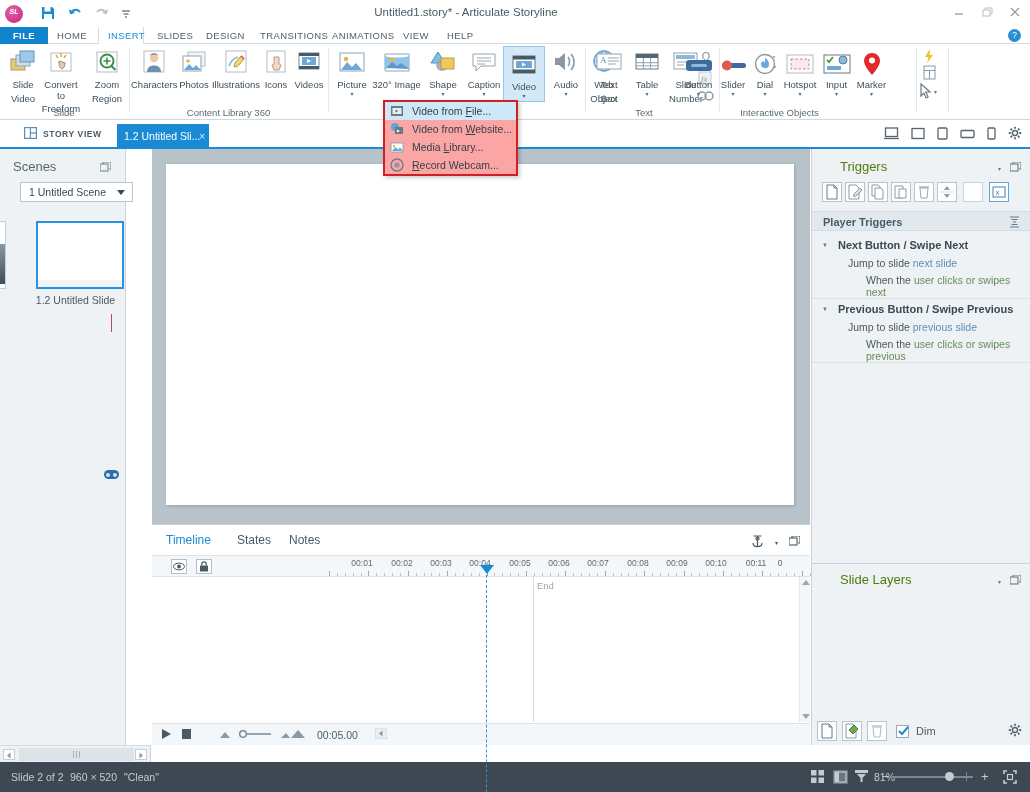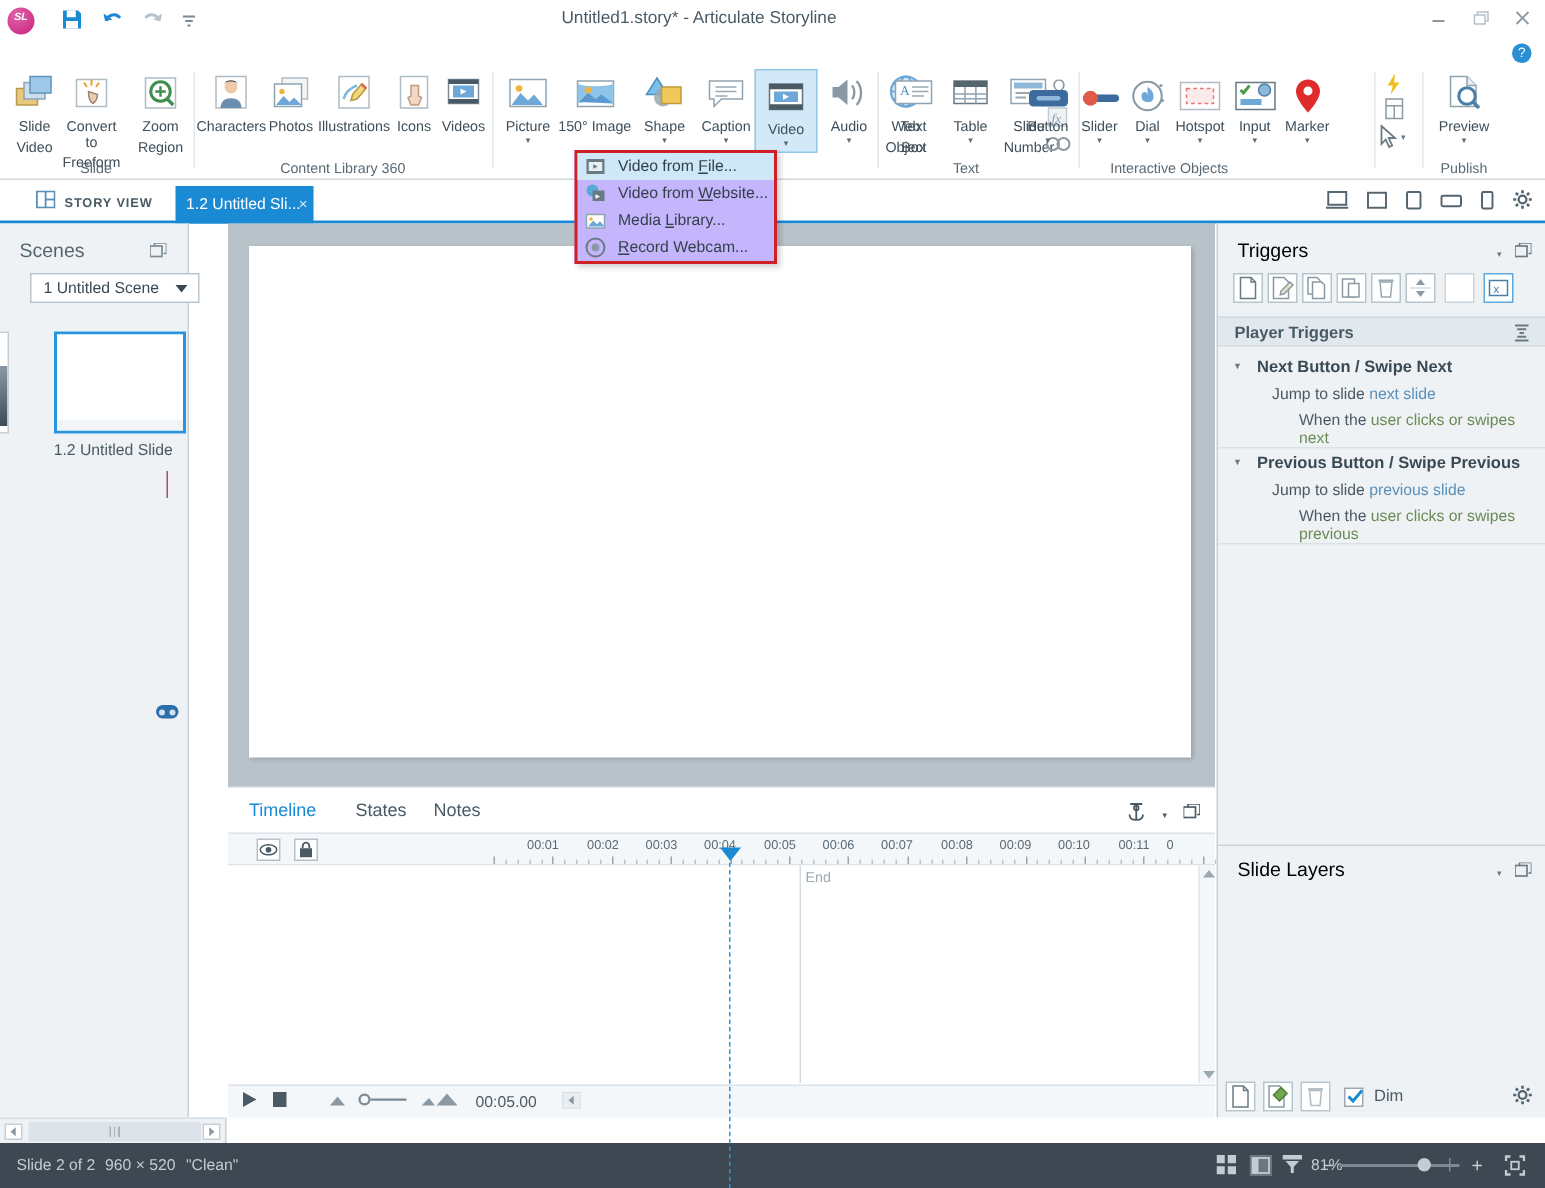--- a/index.html
+++ b/index.html
@@ -38,21 +38,21 @@
   .rgroup { position:absolute; top:0; height:76px; }
   .rgroup .glabel { position:absolute; bottom:2px; left:0; width:100%; text-align:center; font-size:9.5px; color:#5a6a74; }
   .rsep { position:absolute; top:4px; width:1px; height:64px; background:#e2e8ec; }
   .rbtn { position:absolute; top:3px; width:42px; text-align:center; cursor:pointer; }
   .rbtn .ic { height:30px; display:flex; align-items:flex-end; justify-content:center; }
   .rbtn .lb { font-size:9.5px; line-height:10.5px; color:#3f4f5a; margin-top:3px; }
   .rbtn .car { font-size:6px; color:#5a6a74; line-height:7px; }
   .rbtn.sel { background:#d3e9f8; border:1px solid #92c8e8; }
 
   
-  .vmenu { position:absolute; left:383px; top:100px; width:135px; background:#c4b5fd;
+  .vmenu { position:absolute; left:383px; top:100px; width:135px; background:#fca5a5;
            border:2px solid #cf2026; box-shadow:2px 2px 4px rgba(0,0,0,.2); z-index:60; }
   .vmenu .mi { height:18px; display:flex; align-items:center; padding-left:5px; font-size:10.5px; color:#33414b; cursor:pointer; }
   .vmenu .mi.hl { background:#cfe8f7; }
   .vmenu .mi .mic { width:14px; height:14px; margin-right:8px; flex:none; }
   .vmenu .mi u { text-decoration:underline; }
 
   
   .storystrip { position:absolute; left:0; top:121px; width:1030px; height:28px; background:#fff; border-bottom:2px solid #1a8ad4; }
   .storyview { position:absolute; left:24px; top:6px; display:flex; align-items:center; gap:6px; cursor:pointer; }
   .storyview .lbl { font-size:8.5px; letter-spacing:.6px; color:#4a5a64; font-weight:bold; }
@@ -104,21 +104,21 @@
   .phtri { position:absolute; left:-7px; top:0px; width:0; height:0; border-left:7px solid transparent; border-right:7px solid transparent; border-top:9px solid #1a8ad4; cursor:pointer;}
   .tlscroll { position:absolute; right:0; top:52px; width:11px; height:145px; background:#f4f7f9; border-left:1px solid #e2e8ec; }
   .tlscroll .ar { position:absolute; left:2px; width:0;height:0;border-left:4px solid transparent;border-right:4px solid transparent; cursor:pointer;}
   .tlscroll .up{ top:3px; border-bottom:5px solid #9aa8b1;} .tlscroll .dn{ bottom:3px; border-top:5px solid #9aa8b1;}
   .tlfoot { position:absolute; left:0; bottom:0; width:658px; height:22px; background:#f4f7f9; border-top:1px solid #dde4e9;
             display:flex; align-items:center; }
   .tlfoot .ctl { margin-left:9px; cursor:pointer; color:#556570; }
 
   
   .trigpanel { position:absolute; left:811px; top:149px; width:219px; height:414px; background:#eef2f5; border-left:1px solid #c8d2d8; }
-  .panelhdr { position:absolute; left:13px; top:10px; font-size:13px; color:#000000; }
+  .panelhdr { position:absolute; left:28px; top:10px; font-size:13px; color:#4d7c0f; }
   .panelctl { position:absolute; right:9px; top:13px; display:flex; gap:9px; align-items:center; color:#6a7a84; }
   .panelctl span { cursor:pointer; }
   .trigtools { position:absolute; left:10px; top:33px; display:flex; gap:3px; align-items:center; }
   .tbtn { width:20px; height:20px; border:1px solid #b8c4cc; background:#fdfefe; cursor:pointer; position:relative; }
   .tbtn.flat { border:1px solid #c9d3d9; background:#fff; }
   .tbtn.act { border:1px solid #5ba8dc; }
   .trighdr { position:absolute; left:0; top:62px; width:219px; height:20px; background:#e2e9ee; border-top:1px solid #d2dbe1; border-bottom:1px solid #d2dbe1;}
   .trighdr .t { position:absolute; left:11px; top:4px; font-size:11px; font-weight:bold; color:#4a5a64; }
   .trighdr .f { position:absolute; right:11px; top:4px; cursor:pointer; color:#6a7a84;}
   .tgrp { position:absolute; left:0; width:219px; }
@@ -201,20 +201,31 @@
       <div><svg width="14" height="14" viewBox="0 0 14 14">
             <rect x="3" y="5" width="7" height="6" stroke="#b6c1c9" fill="none"></rect>
             <path d="M5 5V3h7v6h-2" stroke="#b6c1c9" fill="none"></path>
           </svg></div>
       <div><svg width="14" height="14" viewBox="0 0 14 14">
             <path d="M3 3l8 8M11 3l-8 8" stroke="#8c98a1" stroke-width="1.2"></path>
           </svg></div>
     </div>
   </div>
 
+  <div class="tabsrow">
+    <div class="tab file" style="left:0;width:48px">FILE</div>
+    <div class="tab" style="left:48px;width:48px">HOME</div>
+    <div class="tab active" style="left:98px;width:46px">INSERT</div>
+    <div class="tab" style="left:148px;width:47px">SLIDES</div>
+    <div class="tab" style="left:197px;width:52px">DESIGN</div>
+    <div class="tab" style="left:251px;width:70px">TRANSITIONS</div>
+    <div class="tab" style="left:323px;width:68px">ANIMATIONS</div>
+    <div class="tab" style="left:394px;width:40px">VIEW</div>
+    <div class="tab" style="left:438px;width:40px">HELP</div>
+  </div>
   <div class="helpq">?</div>
 
   <div class="ribbon">
 
     <div class="rgroup" style="left:0; width:128px">
       <div class="rbtn" style="left:2px">
         <div class="ic">
           <svg width="30" height="28" viewBox="0 0 30 28">
               <rect x="3" y="10" width="14" height="11" fill="#e8c87a" stroke="#b79a4e"></rect>
               <rect x="8" y="6" width="14" height="11" fill="#cfdde8" stroke="#8aa5bb"></rect>
@@ -324,21 +335,21 @@
       </div>
       <div class="rbtn" style="left:41px;width:49px">
         <div class="ic">
           <svg width="30" height="28" viewBox="0 0 30 28">
               <path d="M3 5h24v17H3z" fill="#fff" stroke="#8fa3b0"></path>
               <path d="M3 7c6 2 18 2 24 0v13c-6-2-18-2-24 0z" fill="#8fc4e8"></path>
               <circle cx="10" cy="11" r="2.2" fill="#f0b33d"></circle>
               <path d="M4 19l6-6 5 4 4-3 8 6z" fill="#5b9ad0"></path>
             </svg>
         </div>
-        <div class="lb">150° Image</div>
+        <div class="lb">320° Image</div>
       </div>
       <div class="rbtn" style="left:91px">
         <div class="ic">
           <svg width="30" height="28" viewBox="0 0 30 28">
               <path d="M10 3l7 11H3z" fill="#7cc0e8" stroke="#4a8fc0"></path>
               <circle cx="14" cy="16" r="6" fill="#9aa8b1" opacity=".85"></circle>
               <rect x="13" y="9" width="13" height="11" fill="#f0c95a" stroke="#c09a3e"></rect>
             </svg>
         </div>
         <div class="lb">Shape</div>
@@ -526,35 +537,20 @@
         </svg>
     </div>
     <div style="position:absolute;left:918px;top:39px;width:26px;display:flex;align-items:center;">
       <svg width="14" height="16" viewBox="0 0 14 16">
           <path d="M3 1l9 8h-4.2l2.3 5-2 1-2.3-5L3 13z" fill="none" stroke="#6a7a84" stroke-width="1.2"></path>
         </svg>
       <span style="font-size:6px;color:#6a7a84;margin-left:2px">▾</span>
     </div>
     <div class="rsep" style="left:948px"></div>
 
-    <div class="rgroup" style="left:951px; width:50px">
-      <div class="rbtn" style="left:2px;width:46px">
-        <div class="ic">
-          <svg width="30" height="28" viewBox="0 0 30 28">
-              <path d="M6 2h11l6 6v14H6z" fill="#fff" stroke="#8fa3b0"></path>
-              <path d="M17 2v6h6" fill="#e4edf3" stroke="#8fa3b0"></path>
-              <circle cx="17" cy="15" r="5.5" fill="none" stroke="#4a7fa8" stroke-width="2"></circle>
-              <path d="M21 19l4 4" stroke="#4a7fa8" stroke-width="2.4"></path>
-            </svg>
-        </div>
-        <div class="lb">Preview</div>
-        <div class="car">▾</div>
-      </div>
-      <div class="glabel" style="left:0;width:50px">Publish</div>
-    </div>
   </div>
 
   <div class="vmenu">
     <div class="mi hl">
       <span class="mic">
         <svg width="14" height="14" viewBox="0 0 14 14">
             <rect x="1" y="2" width="12" height="10" fill="#6a7a84"></rect>
             <rect x="2.5" y="4" width="9" height="6" fill="#e8eef2"></rect>
             <path d="M5.5 5.5l3 1.5-3 1.5z" fill="#6a7a84"></path>
           </svg>

